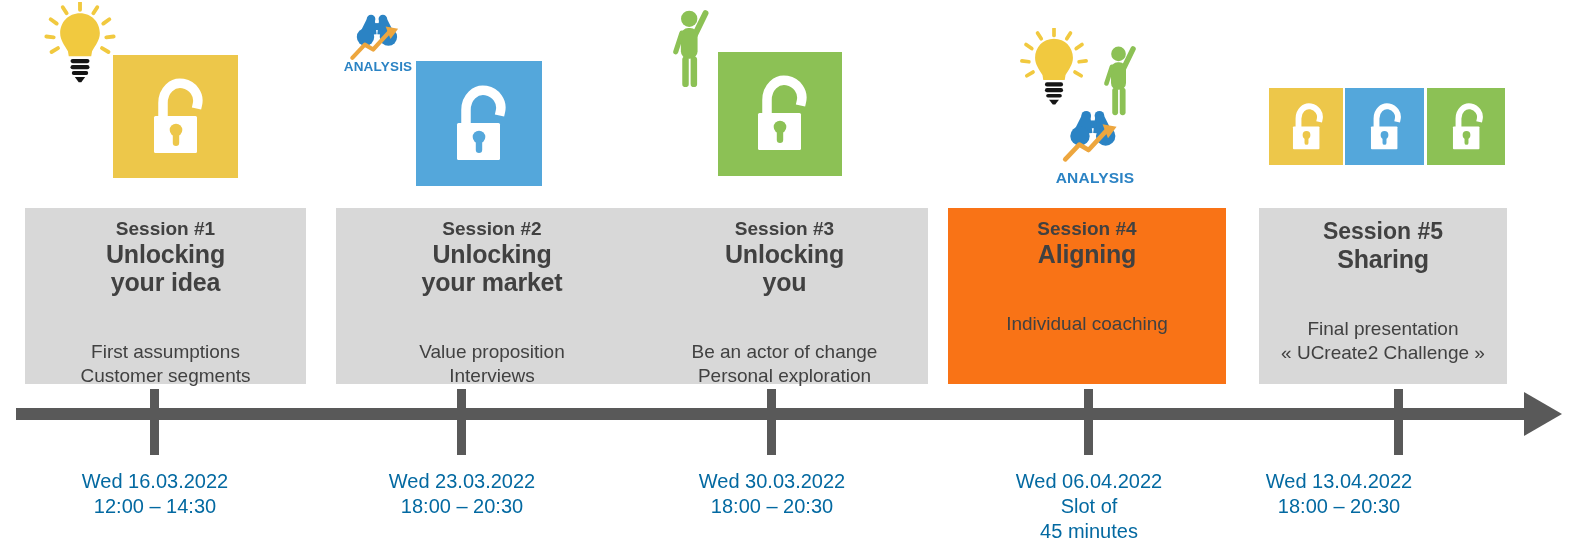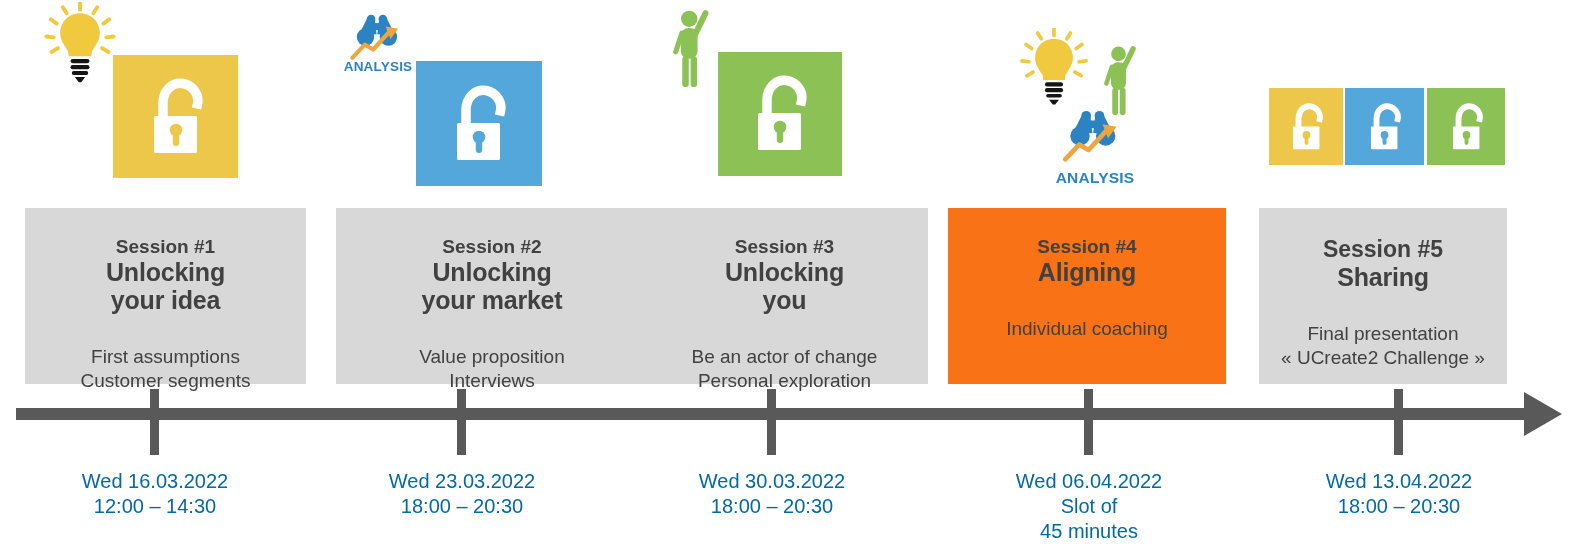--- a/index.html
+++ b/index.html
@@ -5,27 +5,27 @@
   html,body{margin:0;padding:0;background:#ffffff;}
   .canvas{
     position:relative;width:1572px;height:548px;background:#ffffff;
     font-family:"Liberation Sans",sans-serif;overflow:hidden;
   }
   svg.icon{position:absolute;display:block;}
 
   
   .card{
     position:absolute;top:208px;height:176px;box-sizing:border-box;
-    background:#d8d8d8;text-align:center;color:#414141;padding-top:28px;
+    background:#d8d8d8;text-align:center;color:#414141;padding-top:10px;
   }
   .card.green-bg{background:#f97316;}
   .card-label{font-size:19px;font-weight:700;}
   .card-label.big{font-size:23px;}
   .card-title{font-size:25px;font-weight:800;line-height:28px;white-space:pre-line;letter-spacing:-0.2px;}
-  .card-details{margin-top:31px;font-size:19px;line-height:24px;white-space:pre-line;}
+  .card-details{margin-top:44px;font-size:19px;line-height:24px;white-space:pre-line;}
 
   
   .lock-square{position:absolute;display:flex;align-items:center;justify-content:center;}
   .lock-square.yellow{background:#edc74a;color:#edc74a;}
   .lock-square.blue{background:#54a7db;color:#54a7db;}
   .lock-square.green{background:#8cc155;color:#8cc155;}
 
   
   .bar{position:absolute;left:16px;top:408px;width:1514px;height:12px;background:#595959;}
   .arrowhead{
@@ -195,19 +195,19 @@
         <use href="#sym-padlock"></use>
       </svg>
   </div>
   <div class="card" style="left:1259px;width:248px">
     <div class="card-label big">Session #5</div>
     <div class="card-title">Sharing</div>
     <div class="card-details">Final presentation
 « UCreate2 Challenge »</div>
   </div>
   <div class="tick" style="left:1394px"></div>
-  <div class="date" style="left:1284px">Wed 13.04.2022
+  <div class="date" style="left:1224px">Wed 13.04.2022
 18:00 – 20:30</div>
 
   <div class="bar"></div>
   <div class="arrowhead"></div>
 
 </div>
 
 </body></html>

